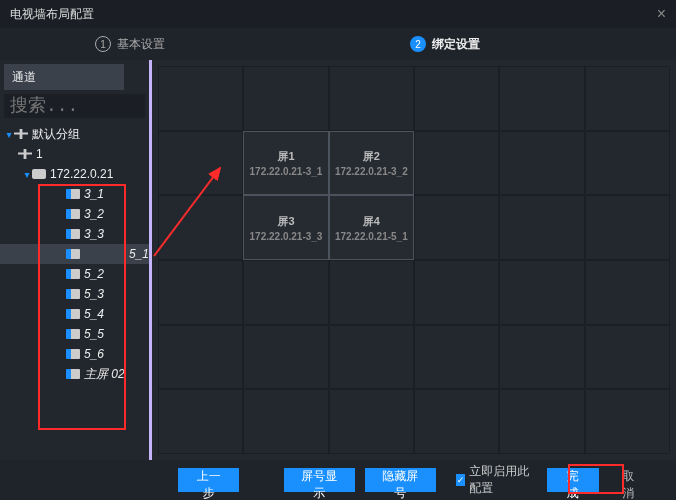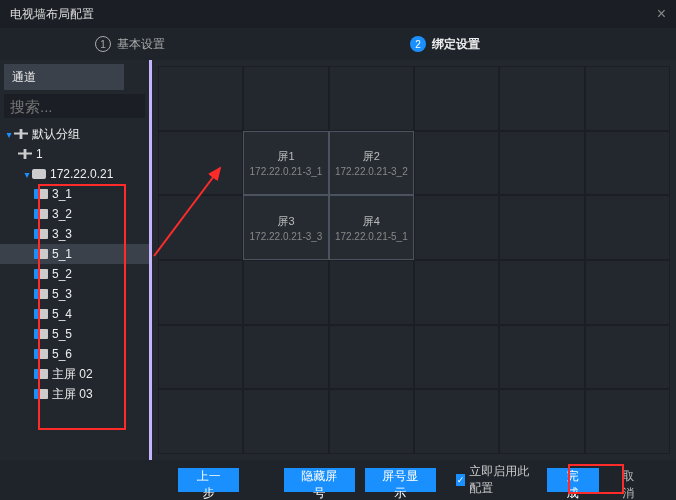--- a/index.html
+++ b/index.html
@@ -21,42 +21,42 @@
   .circle.active { background:#1a90ff; color:#fff; }
   .step2 span.label { color:#eee;font-weight:bold; }
 
   
   .main { flex:1; display:flex; }
 
   
   .sidebar { width:152px; background:#22272e; display:flex; flex-direction:column; border-right:3px solid #c4b5fd; }
   .tab-channel { height:26px; background:#3a414b; color:#eee; display:flex; align-items:center; padding:0 8px; margin:4px; font-size:12px; width:120px; }
   .search-wrap { display:flex; align-items:center; margin:0 4px 6px 4px; background:#1b1f25; height:24px; }
-  .search-input { flex:1; background:transparent; border:none; color:#ccc; padding:0 6px; font-size:15px; outline:none; }
+  .search-input { flex:1; background:transparent; border:none; color:#ccc; padding:0 6px; font-size:18px; outline:none;font-family:Liberation Mono, monospace; }
   .search-icon { width:24px; text-align:center; color:#ccc; font-size:13px; }
 
   .tree { flex:1; overflow:hidden; position:relative; font-size:12px; }
   .tree-row { height:20px; display:flex; align-items:center; color:#eee; white-space:nowrap; cursor:default; }
   .tree-row .caret { width:10px; text-align:center; color:#1a90ff; font-size:10px; }
   .ic { width:14px; height:10px; margin-right:4px; display:inline-block; }
   .ic-group { background:#ccc; clip-path: polygon(40% 0,60% 0,60% 35%,100% 35%,100% 55%,60% 55%,60% 100%,40% 100%,40% 55%,0 55%,0 35%,40% 35%);} 
   .ic-dev { background:#ccc; border-radius:2px; }
   .ic-ch { background:linear-gradient(90deg,#1a90ff 35%,#ccc 35%); border-radius:1px; }
 
   .lvl0 { padding-left:4px; }
   .lvl1 { padding-left:18px; }
   .lvl2 { padding-left:22px; }
-  .lvl3 { padding-left:34px; }
-  .tree-row.sel { background:#3a414b; }
+  .lvl3 { padding-left:66px;font-style:italic; }
+  .tree-row.sel { background:#3a414b;justify-content:space-between; }
 
   .annot-box1 { position:absolute; border:2px solid #ff2b2b; pointer-events:none; }
   .annot-arrow { position:absolute; pointer-events:none; }
 
   
-  .gridarea { flex:1; background:#23282f; position:relative; }
+  .gridarea { flex:1; background:#23282f; position:relative;font-weight:bold; }
   .grid { position:absolute; inset:6px; display:grid; grid-template-columns:repeat(6,1fr); grid-template-rows:repeat(6,1fr); }
   .cell { border:1px solid #1b1f25; }
   .screen-group { position:absolute; display:grid; grid-template-columns:1fr 1fr; grid-template-rows:1fr 1fr; }
   .screen { border:1px solid #4b535e; background:#262b32; display:flex; flex-direction:column; align-items:center; justify-content:center; color:#bbb; font-size:11px; gap:2px; }
   .screen .sub { color:#888; font-size:10px; }
 
   
   .footer { height:40px; background:#1f242b; display:flex; align-items:center; padding:0 28px; gap:10px; }
   .spacer { flex:1; }
   .btn { height:24px; padding:0 16px; background:#1a90ff; color:#fff; border:none; font-size:12px; cursor:pointer; }
@@ -143,24 +143,20 @@
             <span>5_5</span>
           </div>
           <div class="tree-row lvl3">
             <span class="ic ic-ch"></span>
             <span>5_6</span>
           </div>
           <div class="tree-row lvl3">
             <span class="ic ic-ch"></span>
             <span>主屏 02</span>
           </div>
-          <div class="tree-row lvl3">
-            <span class="ic ic-ch"></span>
-            <span>主屏 03</span>
-          </div>
           <div id="ch-anchor"></div>
 
         <div class="annot-box1" style="left:38px; top:60px; width:88px; height:246px;"></div>
       </div>
     </div>
 
     <div class="gridarea">
       <div class="grid" id="grid">
           <div class="cell"></div>
           <div class="cell"></div>
@@ -225,22 +221,22 @@
           </defs>
         <line x1="2" y1="96" x2="68" y2="8" stroke="#ff2b2b" stroke-width="2" marker-end="url(#ah)"></line>
       </svg>
     </div>
   </div>
 
   <div class="footer" style="position:relative;">
     <div class="spacer" style="flex:0 0 140px"></div>
     <button class="btn">上一步</button>
     <div style="width:30px"></div>
+    <button class="btn">屏号显示</button>
     <button class="btn">隐藏屏号</button>
-    <button class="btn">屏号显示</button>
     <div class="spacer"></div>
     <label class="chk">
       <span class="chkbox">✓</span>
       <span>立即启用此配置</span>
     </label>
     <button class="btn">完成</button>
     <button class="btn ghost">取消</button>
     <div class="annot-box2" style="right:52px; top:4px; width:56px; height:30px;"></div>
   </div>
 

